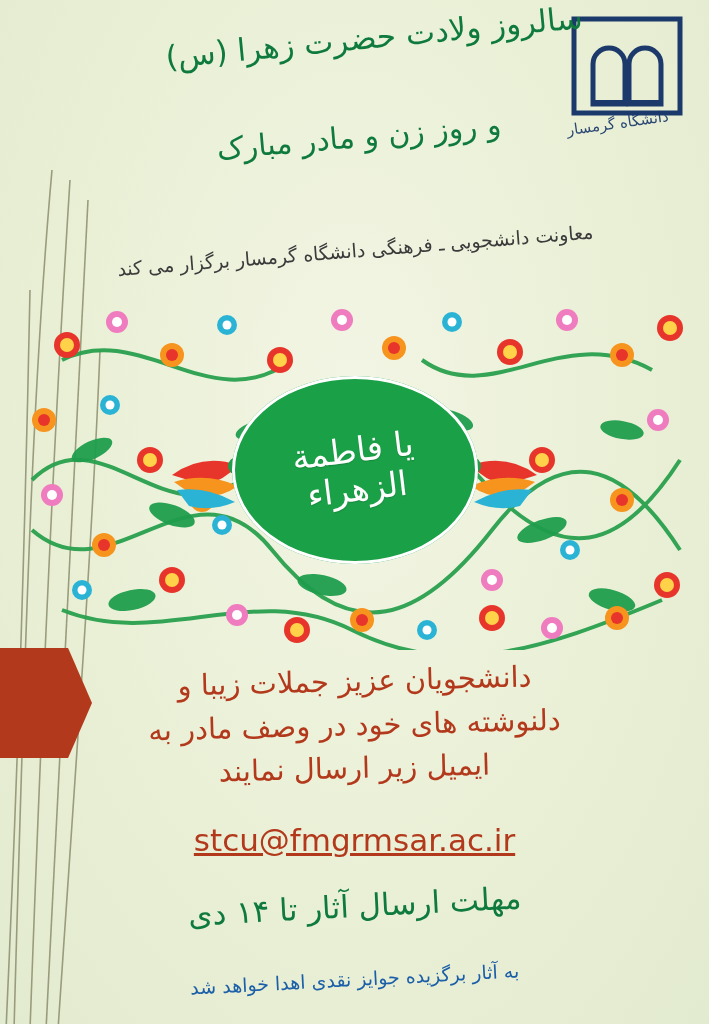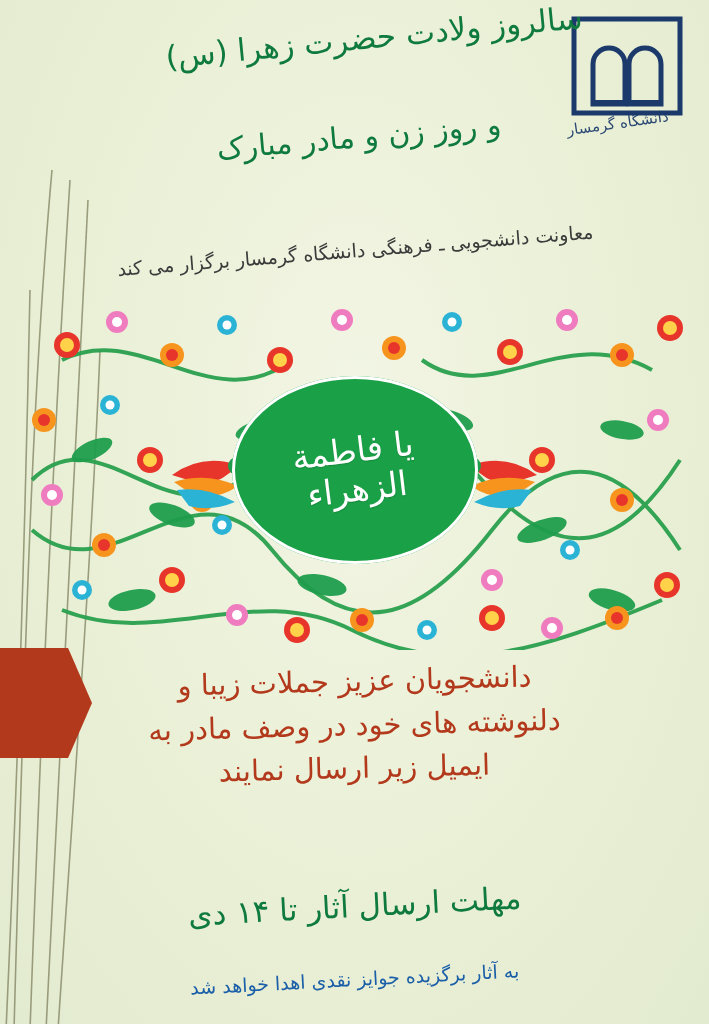--- a/index.html
+++ b/index.html
@@ -256,20 +256,23 @@
   <div class="medallion">
     <span>یا فاطمة الزهراء</span>
   </div>
 
   <div class="body-text">
     <div>دانشجویان عزیز جملات زیبا و</div>
     <div>دلنوشته های خود در وصف مادر به</div>
     <div>ایمیل زیر ارسال نمایند</div>
   </div>
 
+  <div class="email">
+    <a href="#">stcu@fmgrmsar.ac.ir</a>
+  </div>
 
   <div class="deadline">
     <span>مهلت ارسال آثار تا ۱۴ دی</span>
   </div>
 
   <div class="footnote">
     <span>به آثار برگزیده جوایز نقدی اهدا خواهد شد</span>
   </div>
 
 </div>

